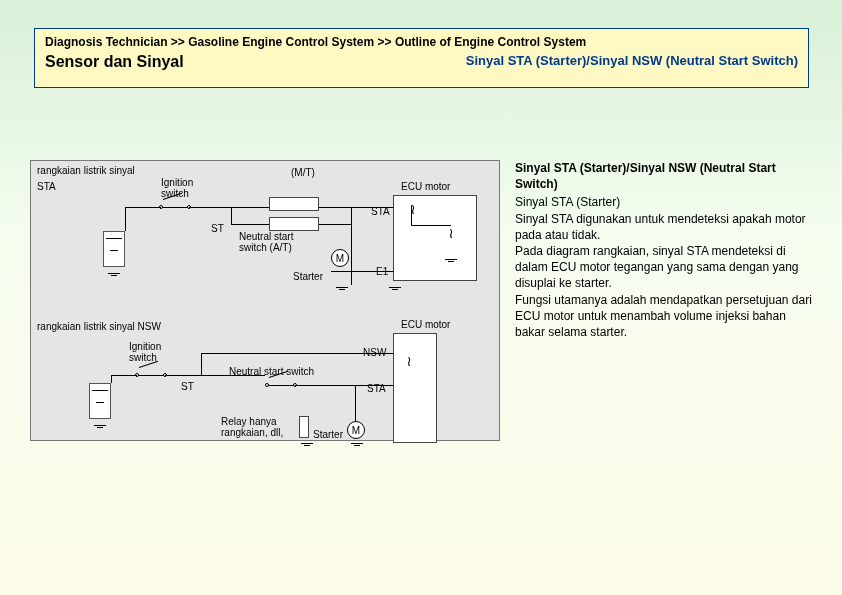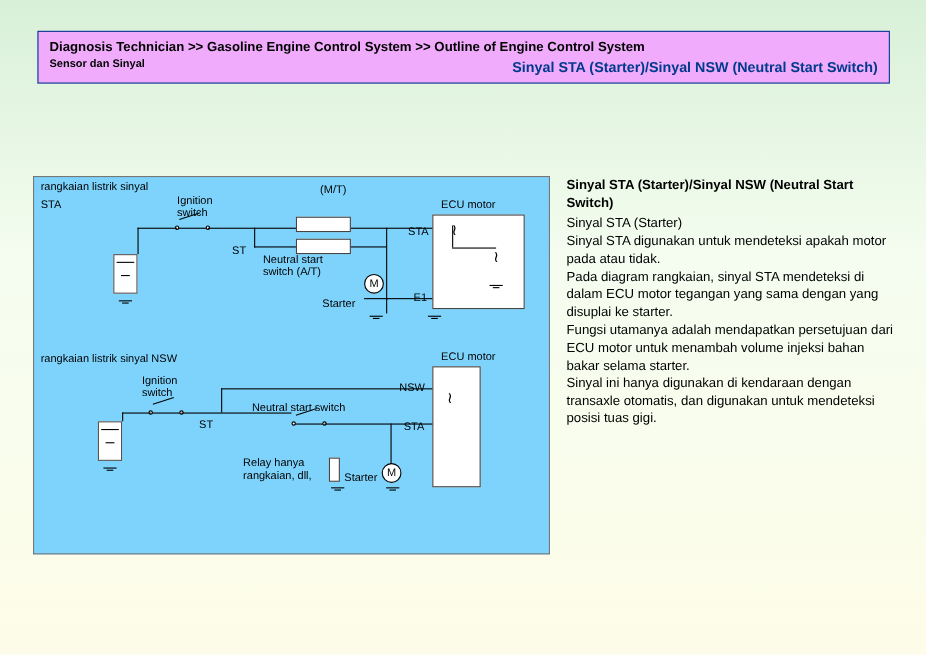--- a/index.html
+++ b/index.html
@@ -10,54 +10,54 @@
     font-family: Arial, sans-serif;
     font-size: 12px;
     color: #000;
     position: relative;
   }
   .header-box {
     position: absolute;
     top: 28px;
     left: 34px;
     width: 775px;
-    height: 48px;
+    height: 60px;
     border: 1px solid #003a8c;
-    background: #f0abfc;
+    background: #fef9c3;
     padding: 6px 10px;
   }
   .breadcrumb {
     font-size: 12px;
     font-weight: bold;
     color: #000;
   }
   .header-row2 {
     display: flex;
     justify-content: space-between;
     margin-top: 4px;
   }
   .section-label {
-    font-size: 10px;
+    font-size: 16px;
     font-weight: bold;
     color: #000;
   }
   .signal-title {
     font-size: 13px;
     font-weight: bold;
     color: #003a8c;
     text-align: right;
     max-width: 350px;
   }
   .diagram-panel {
     position: absolute;
     top: 160px;
     left: 30px;
     width: 470px;
-    height: 344px;
-    background: #7dd3fc;
+    height: 281px;
+    background: #e5e5e5;
     border: 1px solid #777;
   }
   .diag-label { position: absolute; font-size: 10px; color: #000; }
   .ecu-box {
     position: absolute;
     background: #fff;
     border: 1px solid #444;
   }
   .wire { position: absolute; background: #000; }
   .small-box {
@@ -268,14 +268,13 @@
   <div class="ground" style="top:282px;left:320px;"></div>
   <div class="ground" style="top:282px;left:270px;"></div>
 </div>
 
 <div class="text-panel">
   <div class="h1">Sinyal STA (Starter)/Sinyal NSW (Neutral Start Switch)</div>
   <div class="h2">Sinyal STA (Starter)</div>
   <p>Sinyal STA digunakan untuk mendeteksi apakah motor pada atau tidak.</p>
   <p>Pada diagram rangkaian, sinyal STA mendeteksi di dalam ECU motor tegangan yang sama dengan yang disuplai ke starter.</p>
   <p>Fungsi utamanya adalah mendapatkan persetujuan dari ECU motor untuk menambah volume injeksi bahan bakar selama starter.</p>
-  <p>Sinyal ini hanya digunakan di kendaraan dengan transaxle otomatis, dan digunakan untuk mendeteksi posisi tuas gigi.</p>
 </div>
 
 </body></html>

